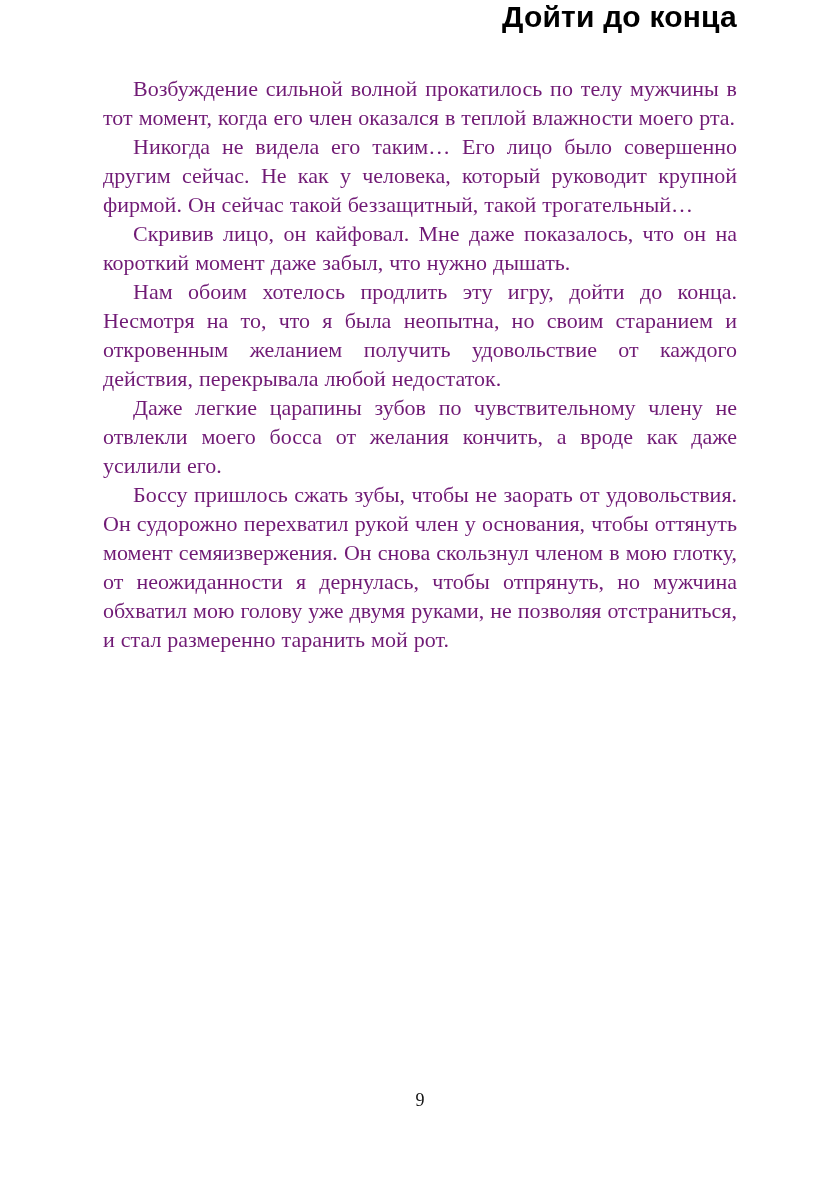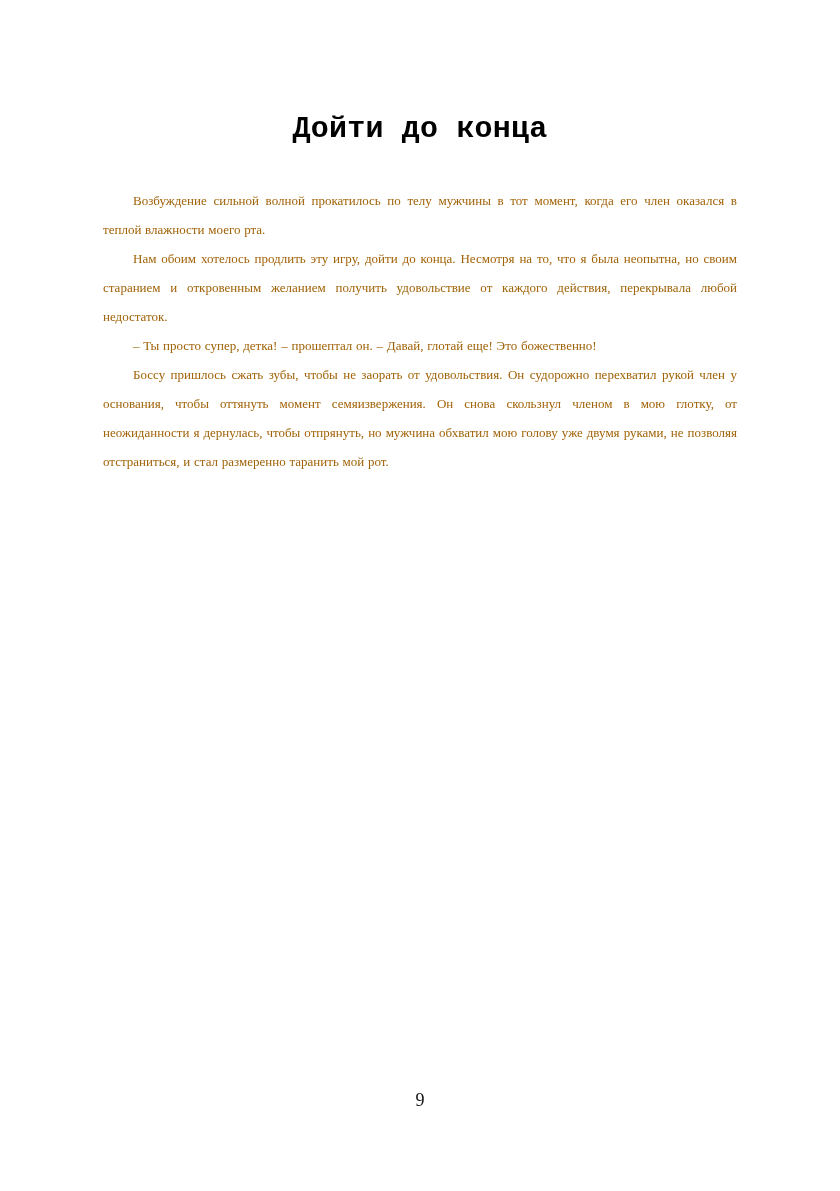--- a/index.html
+++ b/index.html
@@ -11,60 +11,61 @@
       margin: 0 auto;
       background: #ffffff;
       overflow: hidden;
       font-family: "Liberation Serif", "DejaVu Serif", serif;
       color: #111111;
     }
     .content {
       padding: 0 103px;
     }
     .chapter-title {
-      padding-top: 112px;
-      text-align: center;
-      font-family: Liberation Mono, monospace;
+      text-align: right;
+      font-family: Liberation Sans, sans-serif;
       font-weight: bold;
       font-size: 30px;
       letter-spacing: 0.2px;
       color: #000000;
     }
     .body-text {
       margin-top: 40px;
     }
     .body-text p {
-      font-size: 13px;
+      font-size: 22px;
       line-height: 29px;
       text-align: justify;
       text-indent: 30px;
       hyphens: auto;
       -webkit-hyphens: auto;
       word-spacing: 0.5px;
-      color: #a16207;
+      color: #701a75;
     }
     .page-number {
       position: absolute;
       bottom: 80px;
       left: 0;
       width: 100%;
       text-align: center;
       font-size: 18px;
       color: #141414;
     }
   </style>
 </head>
 <body>
 
 <div class="page">
   <div class="content">
     <h1 class="chapter-title">Дойти до конца</h1>
 
     <div class="body-text">
       <p>Возбуждение сильной волной прокатилось по телу мужчины в тот момент, когда его член оказался в теплой влажности моего рта.</p>
+      <p>Никогда не видела его таким… Его лицо было совершенно другим сейчас. Не как у человека, который руководит крупной фирмой. Он сейчас такой беззащитный, такой трогательный…</p>
+      <p>Скривив лицо, он кайфовал. Мне даже показалось, что он на короткий момент даже забыл, что нужно дышать.</p>
       <p>Нам обоим хотелось продлить эту игру, дойти до конца. Несмотря на то, что я была неопытна, но своим старанием и откровенным желанием получить удовольствие от каждого действия, перекрывала любой недостаток.</p>
-      <p>– Ты просто супер, детка! – прошептал он. – Давай, глотай еще! Это божественно!</p>
+      <p>Даже легкие царапины зубов по чувствительному члену не отвлекли моего босса от желания кончить, а вроде как даже усилили его.</p>
       <p>Боссу пришлось сжать зубы, чтобы не заорать от удовольствия. Он судорожно перехватил рукой член у основания, чтобы оттянуть момент семяизвержения. Он снова скользнул членом в мою глотку, от неожиданности я дернулась, чтобы отпрянуть, но мужчина обхватил мою голову уже двумя руками, не позволяя отстраниться, и стал размеренно таранить мой рот.</p>
     </div>
   </div>
 
   <div class="page-number">9</div>
 </div>
 
 </body></html>

